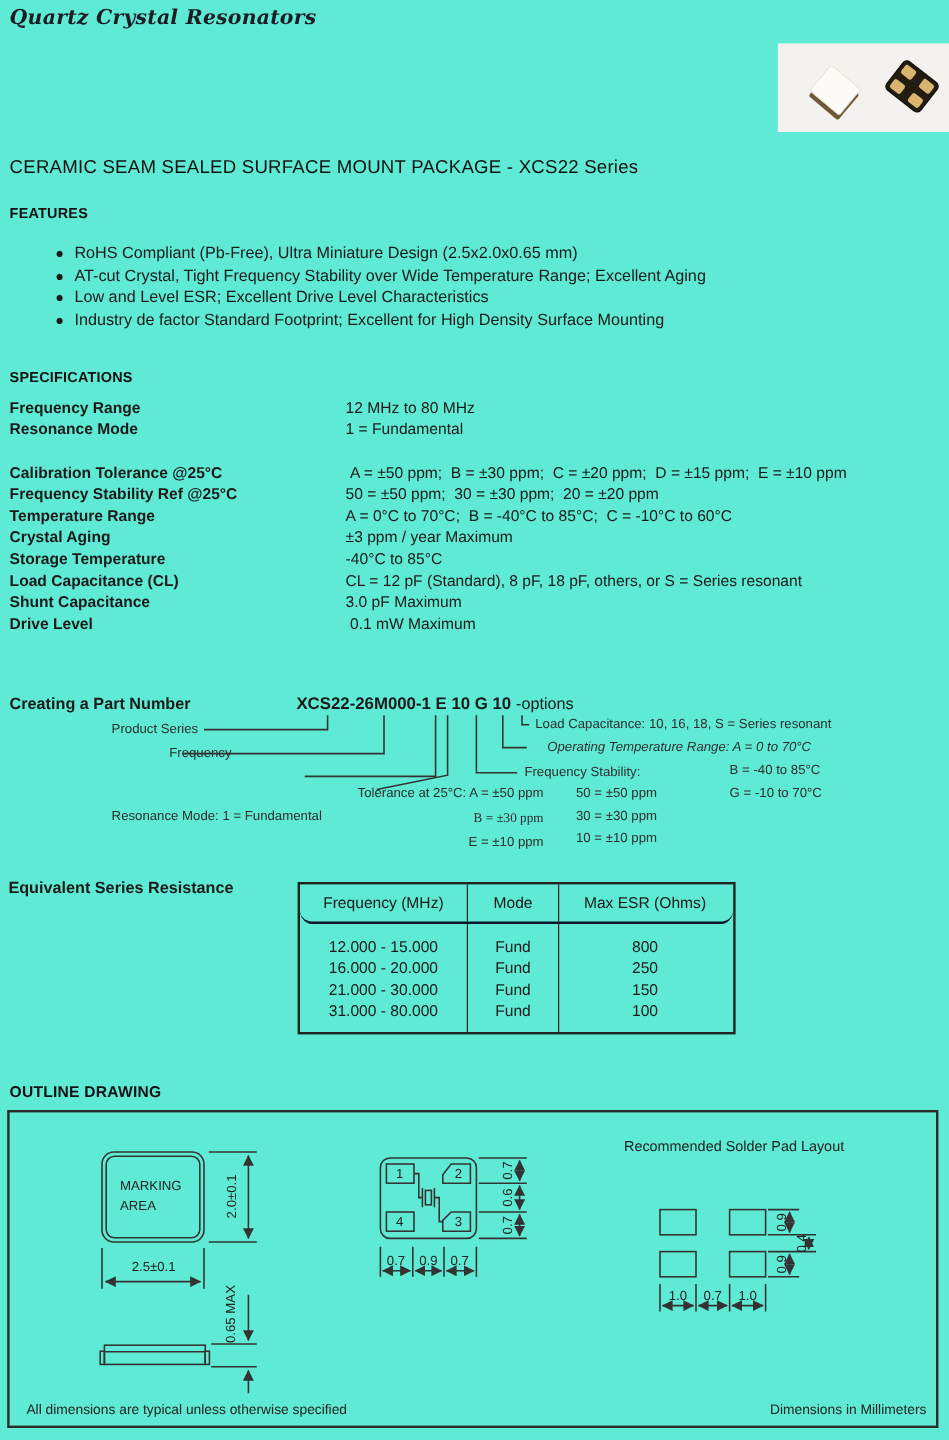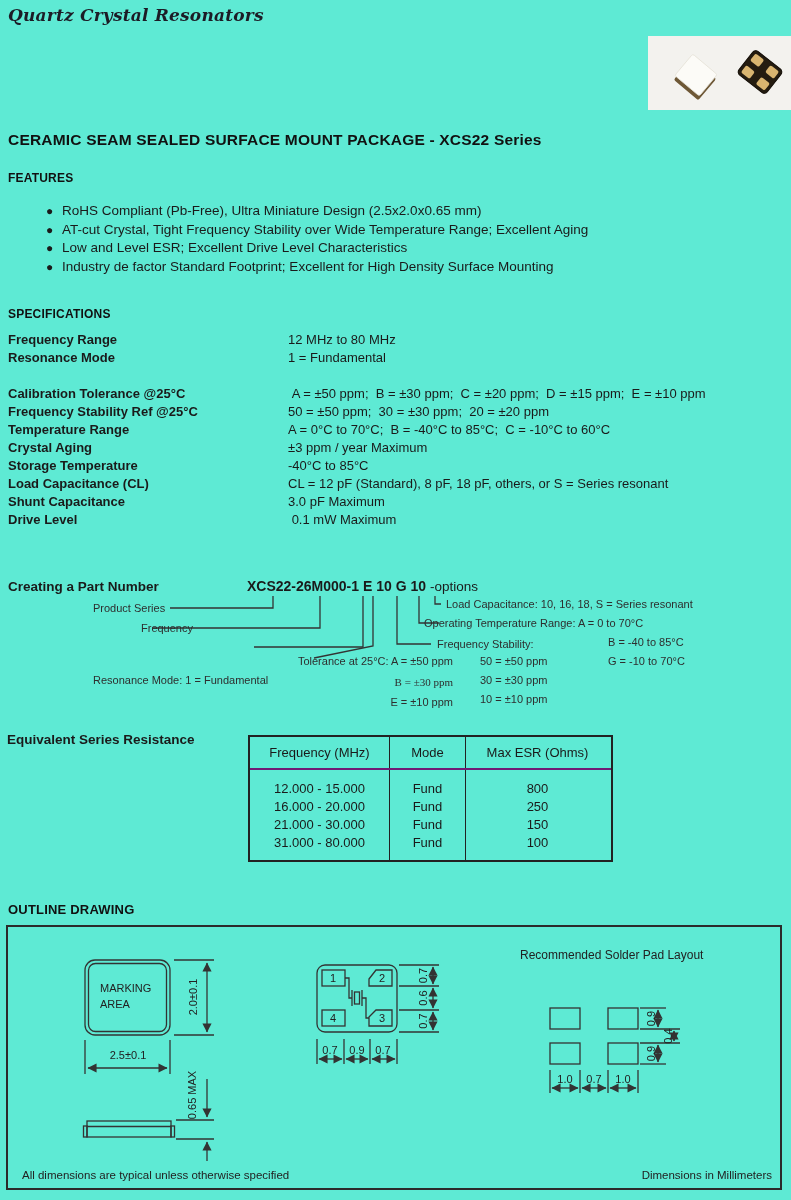--- a/index.html
+++ b/index.html
@@ -6,41 +6,41 @@
   body{background:#e9e9e7;}
   .page{
     position:relative;width:791px;height:1200px;margin:0 auto;
     background:#5eead4;overflow:hidden;
     font-family:"Liberation Sans",sans-serif;color:#1a1a1a;
   }
   .abs{position:absolute;}
   .brand{left:8px;top:5px;font-family:"DejaVu Serif",serif;font-style:italic;font-weight:bold;
          font-size:17px;color:#1c1c26;letter-spacing:.2px;}
   .photo{left:648px;top:36px;width:143px;height:74px;}
-  .doc-title{left:8px;top:131px;font-size:15.5px;font-weight:bold;color:#111;letter-spacing:.2px;}
+  .doc-title{left:8px;top:131px;font-size:15.5px;font-weight:normal;color:#111;letter-spacing:.2px;}
   .sec-head{font-size:12px;font-weight:bold;color:#111;letter-spacing:.2px;}
   .features-head{left:8px;top:171px;}
   .features-list{left:46px;top:202px;width:700px;font-size:13.5px;}
   .feature-item{display:flex;line-height:18.5px;}
   .bullet{width:16px;font-size:12px;}
   .specs-head{left:8px;top:307px;}
   .specs{left:8px;top:331px;width:775px;font-size:13px;}
   .spec-row{display:flex;height:18px;line-height:18px;}
   .spec-row.gap{margin-top:18px;}
   .spec-label{width:236px;font-weight:bold;}
   .spec-value{flex:1;white-space:pre-wrap;margin-left:44px;}
   .pn-head{left:8px;top:579px;font-size:13.5px;font-weight:bold;}
   .pn-code{left:247px;top:578px;font-size:14px;font-weight:bold;}
   .pn-code .opt{font-weight:normal;font-size:13.5px;margin-left:4px;}
   .pn-label{position:absolute;font-size:11px;color:#2e2e2e;white-space:nowrap;}
   .pn-label.r{text-align:right;}
   .pn-lines{left:0;top:570px;}
   .esr-head{left:7px;top:732px;font-size:13.5px;font-weight:bold;}
   .esr-table{left:248px;top:735px;width:361px;border:2px solid #222;background:transparent;}
-  .esr-hrow{display:flex;height:31px;border-bottom:2px solid #701a75;}
+  .esr-hrow{display:flex;height:31px;border-bottom:2px solid #0f172a;border-radius:11px;}
   .esr-hcell{display:flex;align-items:center;justify-content:center;font-size:13px;}
   .esr-body{display:flex;height:90px;}
   .esr-col{padding-top:10px;}
   .esr-cell{height:18px;line-height:18px;text-align:center;font-size:13px;}
   .cw0{width:139px;}.cw1{width:75px;}.cw2{width:143px;}
   .vline{border-right:1.5px solid #222;}
   .outline-head{left:8px;top:902px;font-size:13px;font-weight:bold;}
   .outline-box{left:6px;top:925px;width:772px;height:261px;border:2.5px solid #2b2b2b;}
   .note{position:absolute;bottom:7px;font-size:11.5px;color:#222;}
   .note-l{left:14px;}
@@ -159,21 +159,21 @@
   <div class="pn-label" style="left:93px;top:622px;padding-left:48px;">Frequency</div>
   <div class="pn-label" style="left:93px;top:674px;">Resonance Mode: 1 = Fundamental</div>
   <div class="pn-label r" style="left:230px;width:223px;top:655px;">Tolerance at 25°C: A = ±50 ppm</div>
   <div class="pn-label r" style="left:330px;width:123px;top:676px;font-family:Liberation Serif, serif;">B = ±30 ppm</div>
   <div class="pn-label r" style="left:330px;width:123px;top:696px;">E = ±10 ppm</div>
   <div class="pn-label" style="left:437px;top:638px;">Frequency Stability:</div>
   <div class="pn-label" style="left:480px;top:655px;">50 = ±50 ppm</div>
   <div class="pn-label" style="left:480px;top:674px;">30 = ±30 ppm</div>
   <div class="pn-label" style="left:480px;top:693px;">10 = ±10 ppm</div>
   <div class="pn-label" style="left:446px;top:598px;">Load Capacitance: 10, 16, 18, S = Series resonant</div>
-  <div class="pn-label" style="left:424px;top:617px;">Operating Temperature Range: A = 0 to 70°C</div>
+  <div class="pn-label" style="left:456px;top:617px;font-style:italic;">Operating Temperature Range: A = 0 to 70°C</div>
   <div class="pn-label" style="left:608px;top:636px;">B = -40 to 85°C</div>
   <div class="pn-label" style="left:608px;top:655px;">G = -10 to 70°C</div>
 
   <div class="abs esr-head">Equivalent Series Resistance</div>
   <div class="abs esr-table">
     <div class="esr-hrow">
       <div class="esr-hcell cw0 vline">Frequency (MHz)</div>
       <div class="esr-hcell cw1 vline">Mode</div>
       <div class="esr-hcell cw2">Max ESR (Ohms)</div>
     </div>

